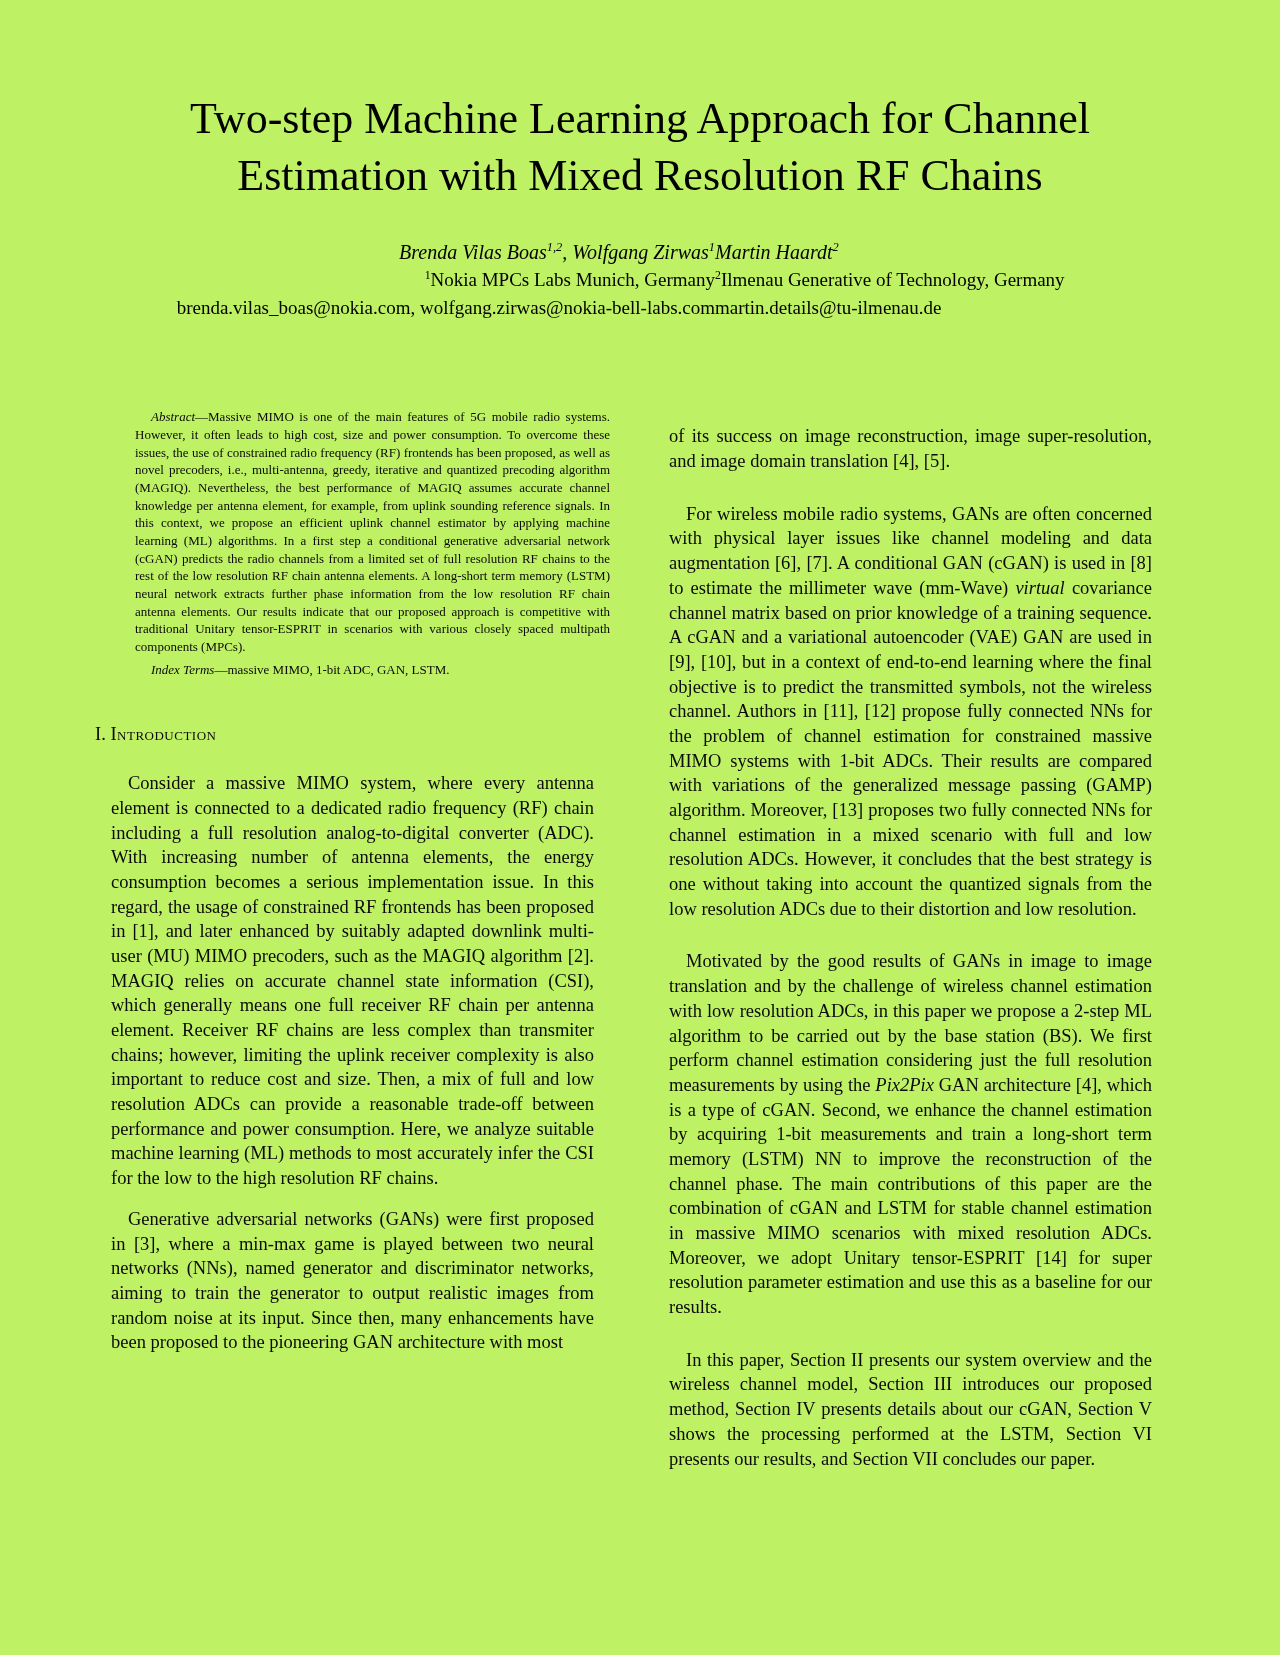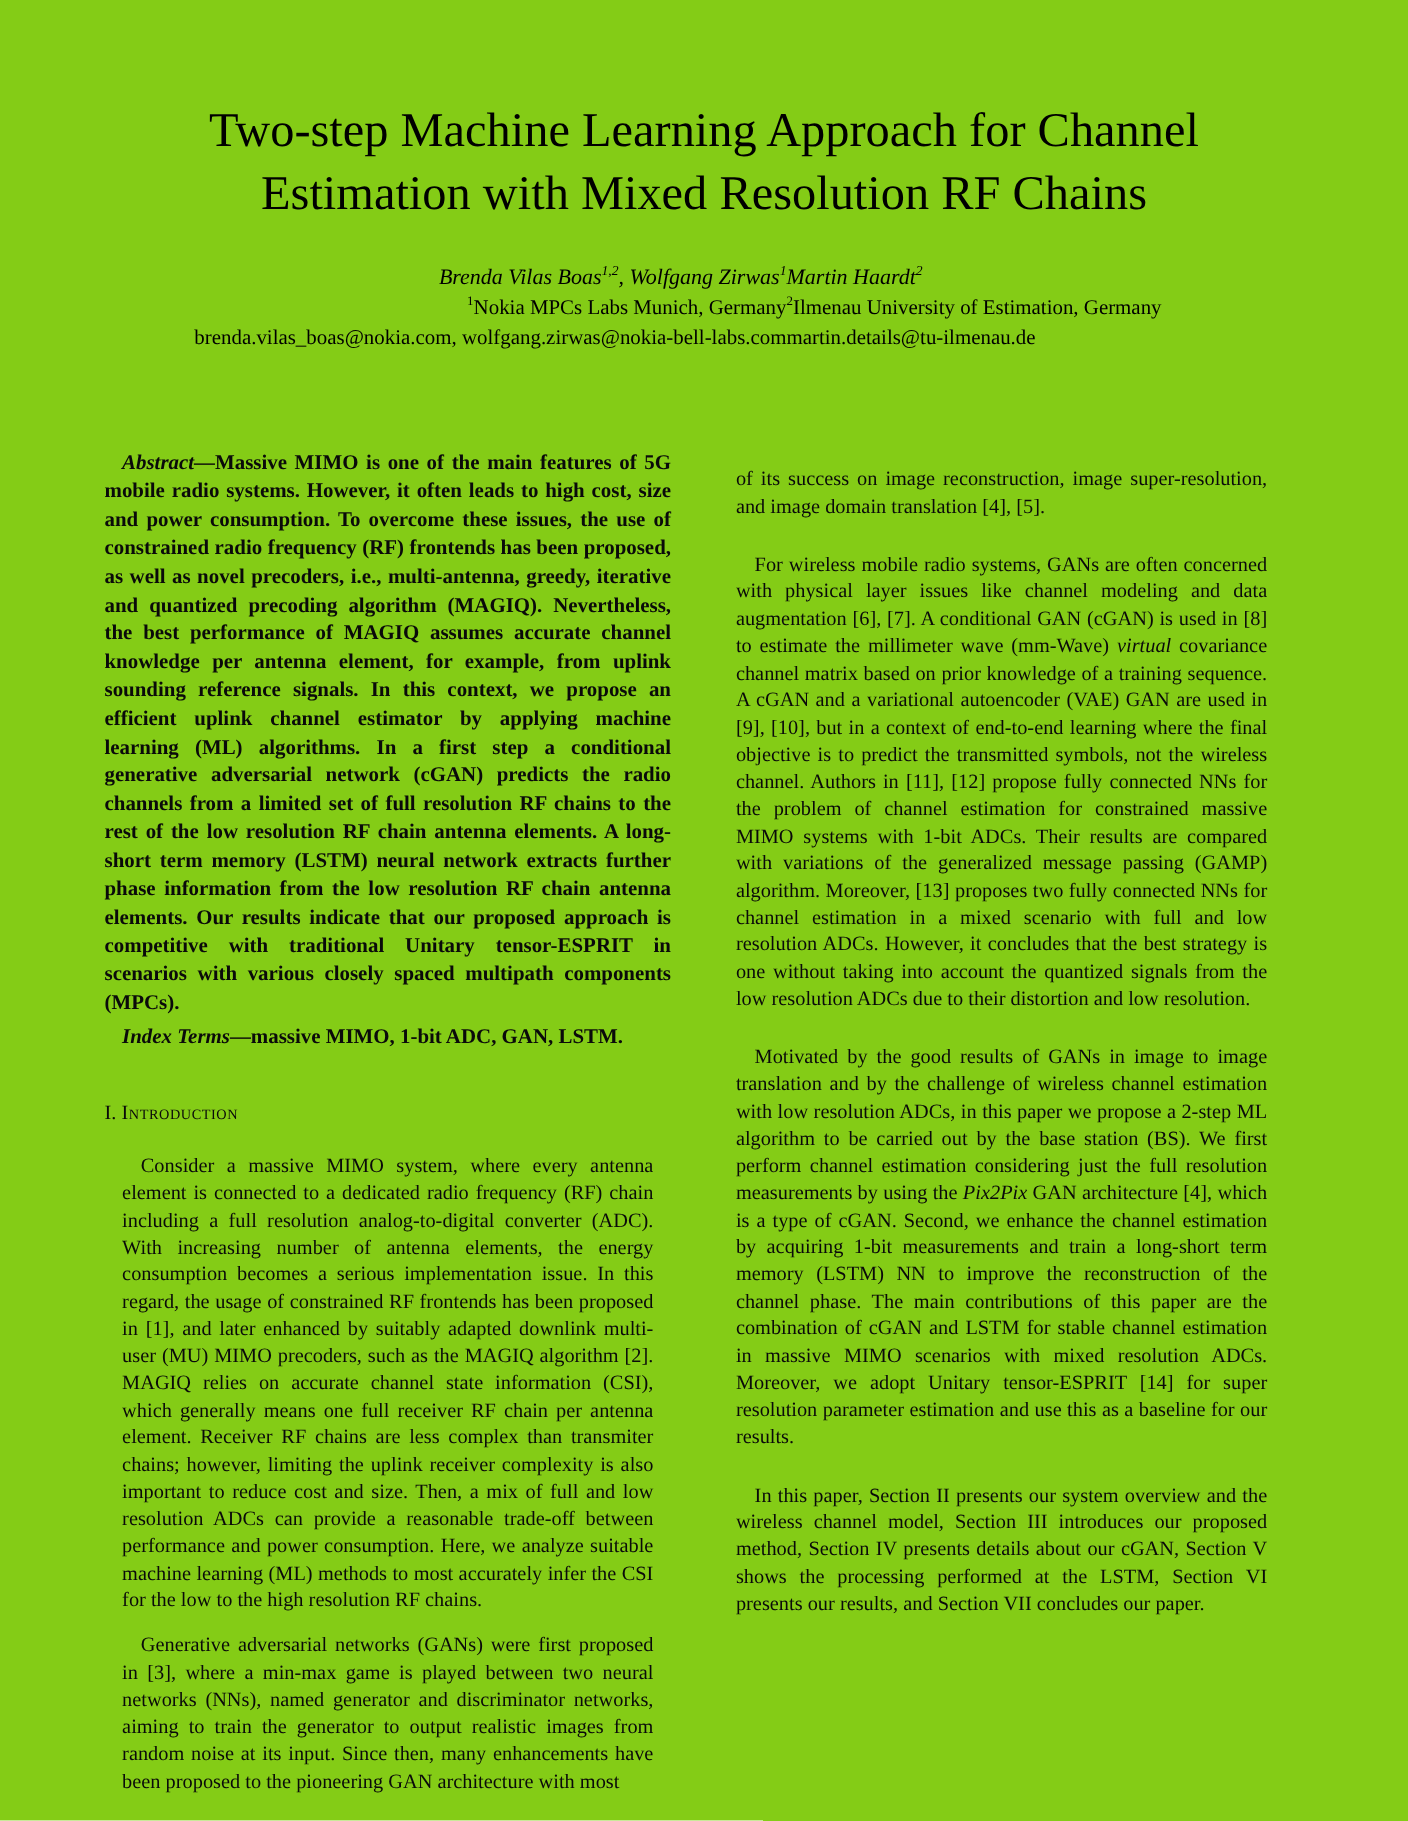--- a/index.html
+++ b/index.html
@@ -4,21 +4,21 @@
 <style>
   html, body {
     margin: 0;
     padding: 0;
     background: #ffffff;
   }
   .page {
     position: relative;
     width: 1280px;
     height: 1655px;
-    background: #84cc16;
+    background: #bef264;
     color: #000000;
     font-family: "Liberation Serif", "DejaVu Serif", serif;
     overflow: hidden;
   }
   .paper-title {
     margin: 90px auto 0 auto;
     width: 1080px;
     text-align: center;
     font-size: 44px;
     line-height: 1.3;
@@ -62,24 +62,25 @@
     width: 1073px;
   }
   .col {
     width: 515px;
     text-align: justify;
     font-size: 18.5px;
     line-height: 1.335;
     color: #0a0a0a;
   }
   .abstract-block, .index-terms-block {
-    font-weight: bold;
-    font-size: 19px;
+    font-weight: normal;
+    font-size: 13px;
     line-height: 1.36;
     text-indent: 16px;
+    margin-left: 40px;
   }
   .index-terms-block {
     margin-top: 5px;
   }
   .abstract-label, .index-terms-label {
     font-style: italic;
   }
   .section-heading {
     margin-top: 44px;
     margin-bottom: 24px;
@@ -112,21 +113,21 @@
   <h1 class="paper-title">Two-step Machine Learning Approach for Channel Estimation with Mixed Resolution RF Chains</h1>
 
   <div class="authors-row">
     <div class="author-block-left">
       <div class="author-names"><span>Brenda Vilas Boas</span><sup>1,2</sup><span>, Wolfgang Zirwas</span><sup>1</sup></div>
       <div class="author-affiliation"><sup>1</sup><span>Nokia MPCs Labs Munich, Germany</span></div>
       <div class="author-emails">brenda.vilas_boas@nokia.com, wolfgang.zirwas@nokia-bell-labs.com</div>
     </div>
     <div class="author-block-right">
       <div class="author-names"><span>Martin Haardt</span><sup>2</sup></div>
-      <div class="author-affiliation"><sup>2</sup><span>Ilmenau University of Estimation, Germany</span></div>
+      <div class="author-affiliation"><sup>2</sup><span>Ilmenau Generative of Technology, Germany</span></div>
       <div class="author-emails">martin.details@tu-ilmenau.de</div>
     </div>
   </div>
 
   <div class="columns">
 
     <div class="col col-left">
       <div class="abstract-block"><span class="abstract-label">Abstract</span><span>—Massive MIMO is one of the main features of 5G mobile radio systems. However, it often leads to high cost, size and power consumption. To overcome these issues, the use of constrained radio frequency (RF) frontends has been proposed, as well as novel precoders, i.e., multi-antenna, greedy, iterative and quantized precoding algorithm (MAGIQ). Nevertheless, the best performance of MAGIQ assumes accurate channel knowledge per antenna element, for example, from uplink sounding reference signals. In this context, we propose an efficient uplink channel estimator by applying machine learning (ML) algorithms. In a first step a conditional generative adversarial network (cGAN) predicts the radio channels from a limited set of full resolution RF chains to the rest of the low resolution RF chain antenna elements. A long-short term memory (LSTM) neural network extracts further phase information from the low resolution RF chain antenna elements. Our results indicate that our proposed approach is competitive with traditional Unitary tensor-ESPRIT in scenarios with various closely spaced multipath components (MPCs).</span></div>
       <div class="index-terms-block"><span class="index-terms-label">Index Terms</span><span>—massive MIMO, 1-bit ADC, GAN, LSTM.</span></div>
       <div class="section-heading"><span>I.</span> <span class="smallcaps">Introduction</span></div>

